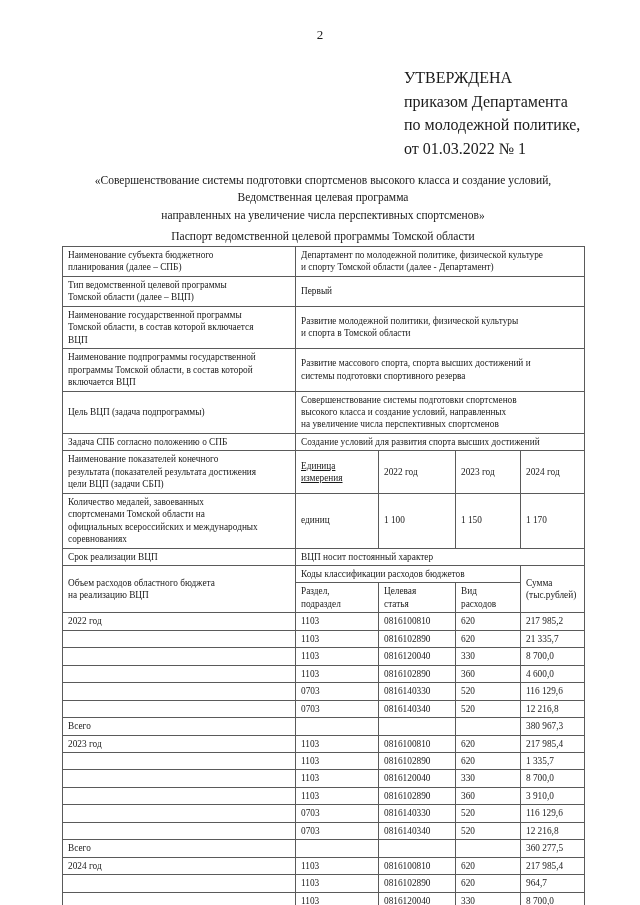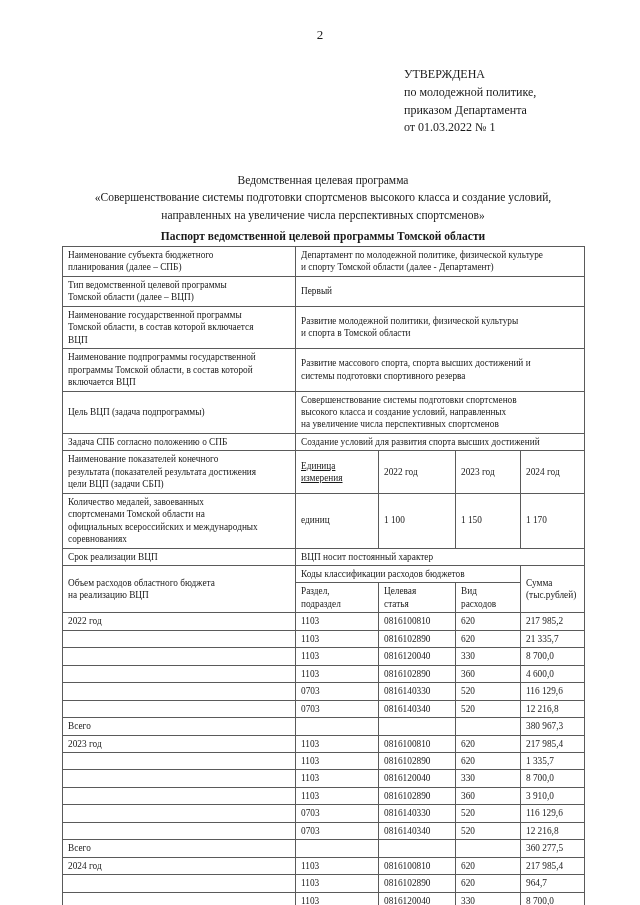--- a/index.html
+++ b/index.html
@@ -30,21 +30,21 @@
     width: 640px;
     text-align: center;
     font-size: 13px;
     line-height: 1;
   }
   .approval-block {
     position: absolute;
     top: 66px;
     left: 404px;
     width: 220px;
-    font-size: 12px;
+    font-size: 16px;
     line-height: 1.48;
   }
   .approval-block .line-strong {
     font-weight: normal;
   }
   .title-block {
     position: absolute;
     top: 172px;
     left: 62px;
     width: 522px;
@@ -53,21 +53,20 @@
     line-height: 1.5;
   }
   .passport-title {
     position: absolute;
     top: 228px;
     left: 62px;
     width: 522px;
     text-align: center;
     font-size: 11.5px;
     line-height: 1.4;
-    font-weight: bold;
   }
   table.doc-table {
     position: absolute;
     top: 246px;
     left: 62px;
     width: 522px;
     border-collapse: collapse;
     table-layout: fixed;
     font-size: 9.3px;
   }
@@ -105,28 +104,28 @@
 </style>
 </head>
 <body>
 
 <div class="page">
 
   <div class="page-number">2</div>
 
   <div class="approval-block">
     <div>УТВЕРЖДЕНА</div>
+    <div>приказом Департамента</div>
     <div>по молодежной политике,</div>
-    <div>приказом Департамента</div>
     <div class="line-strong">от 01.03.2022 № 1</div>
   </div>
 
   <div class="title-block">
+    <div>«Совершенствование системы подготовки спортсменов высокого класса и создание условий,</div>
     <div>Ведомственная целевая программа</div>
-    <div>«Совершенствование системы подготовки спортсменов высокого класса и создание условий,</div>
     <div>направленных на увеличение числа перспективных спортсменов»</div>
   </div>
 
   <div class="passport-title">Паспорт ведомственной целевой программы Томской области</div>
 
   <table class="doc-table">
     <colgroup>
       <col class="spacer-left">
       <col class="c-razdel">
       <col class="c-statya">

